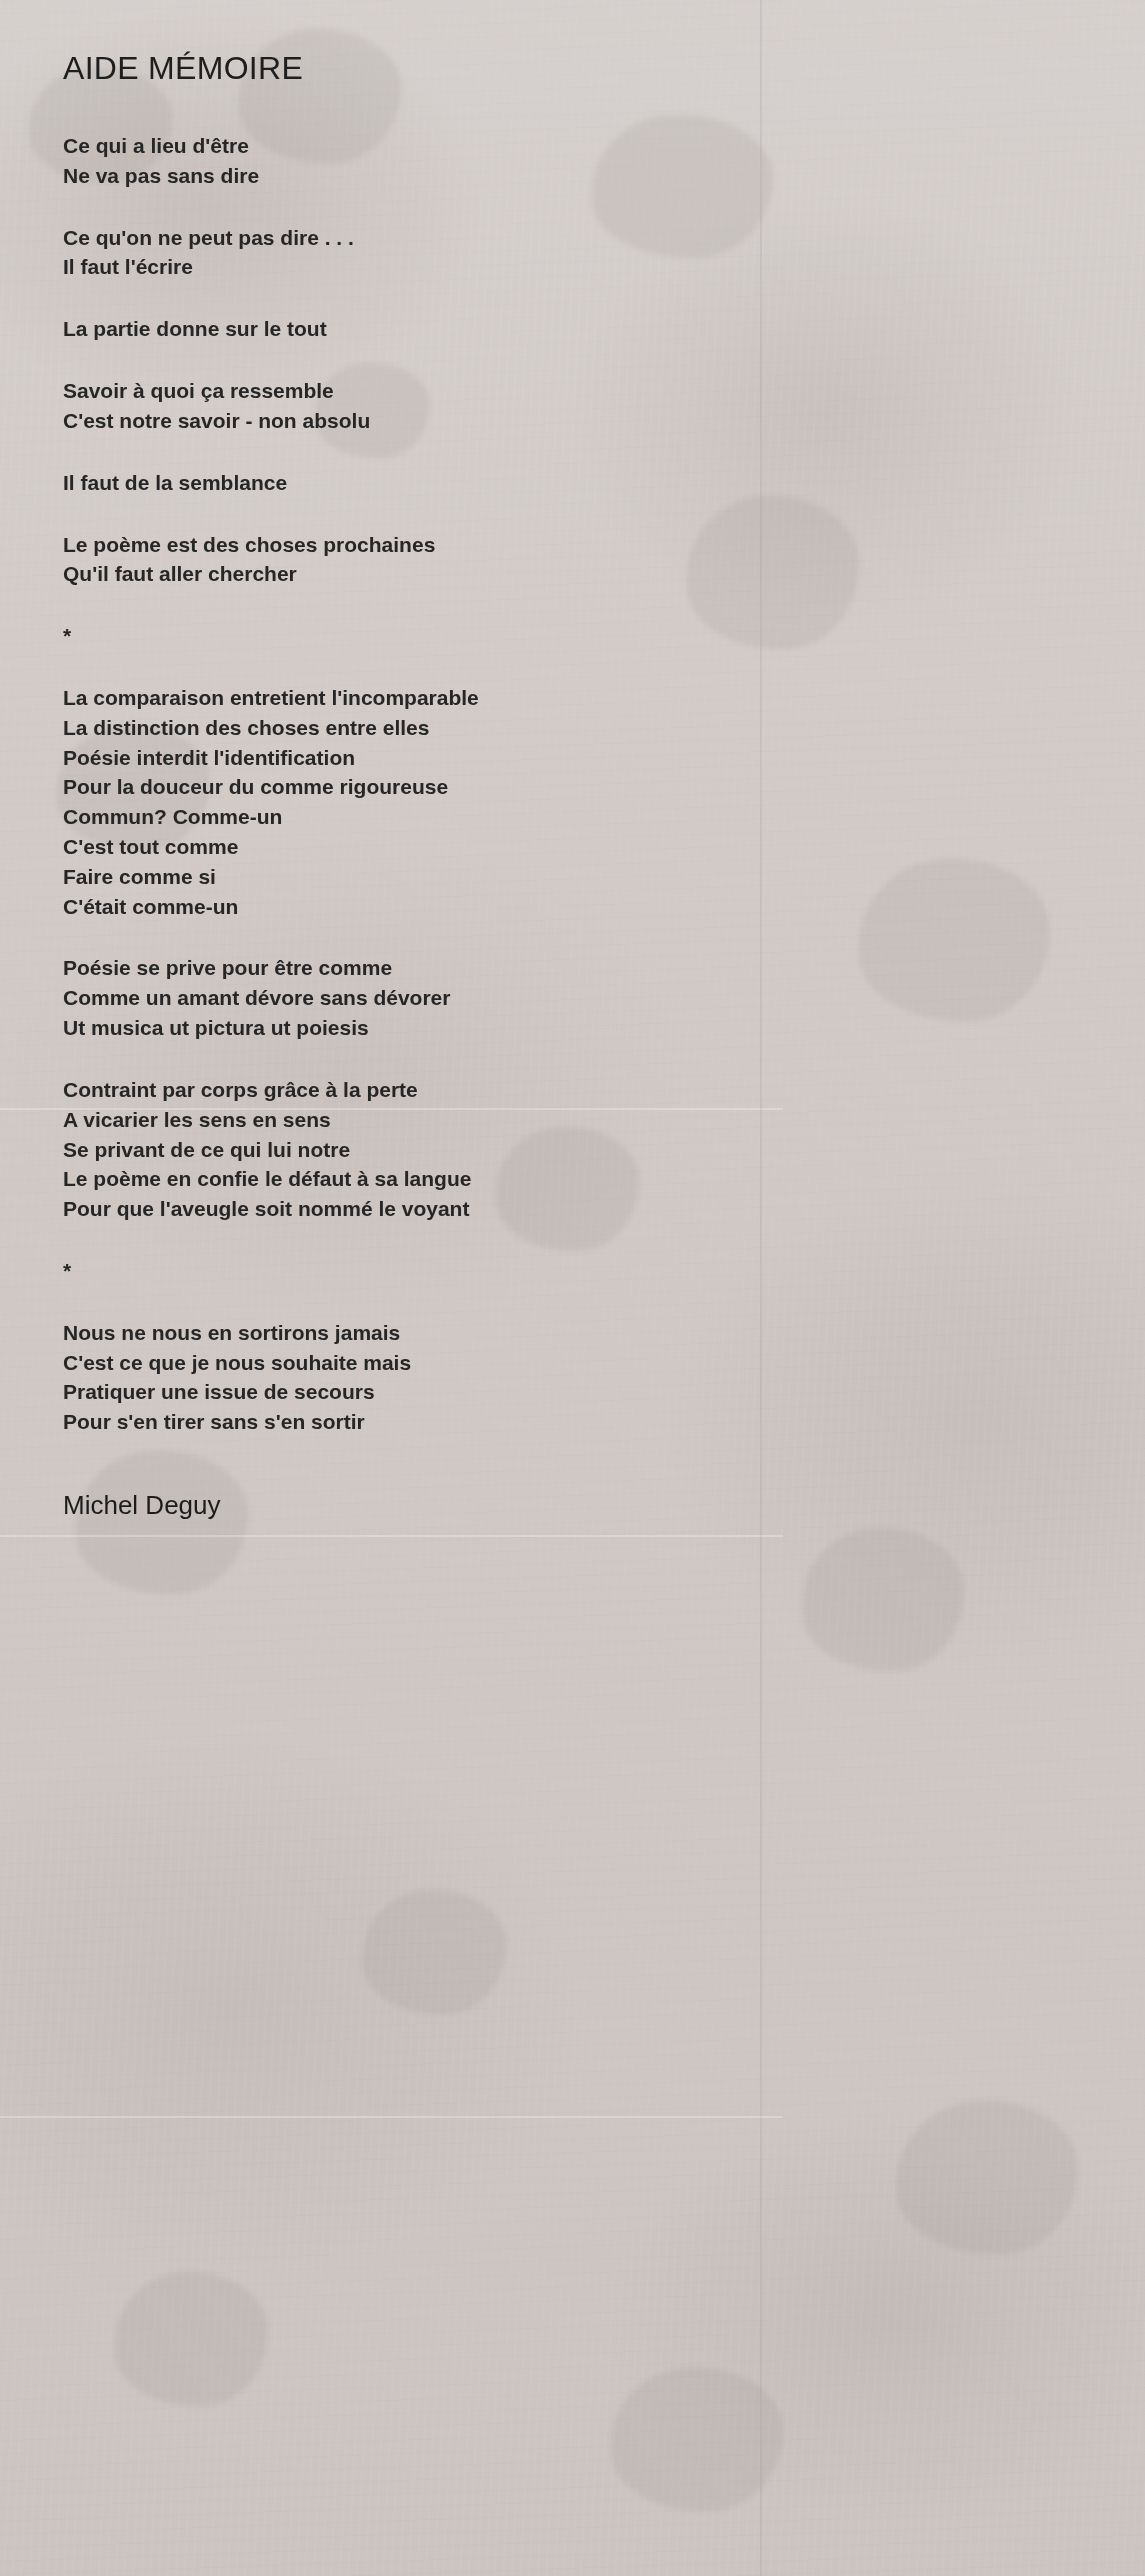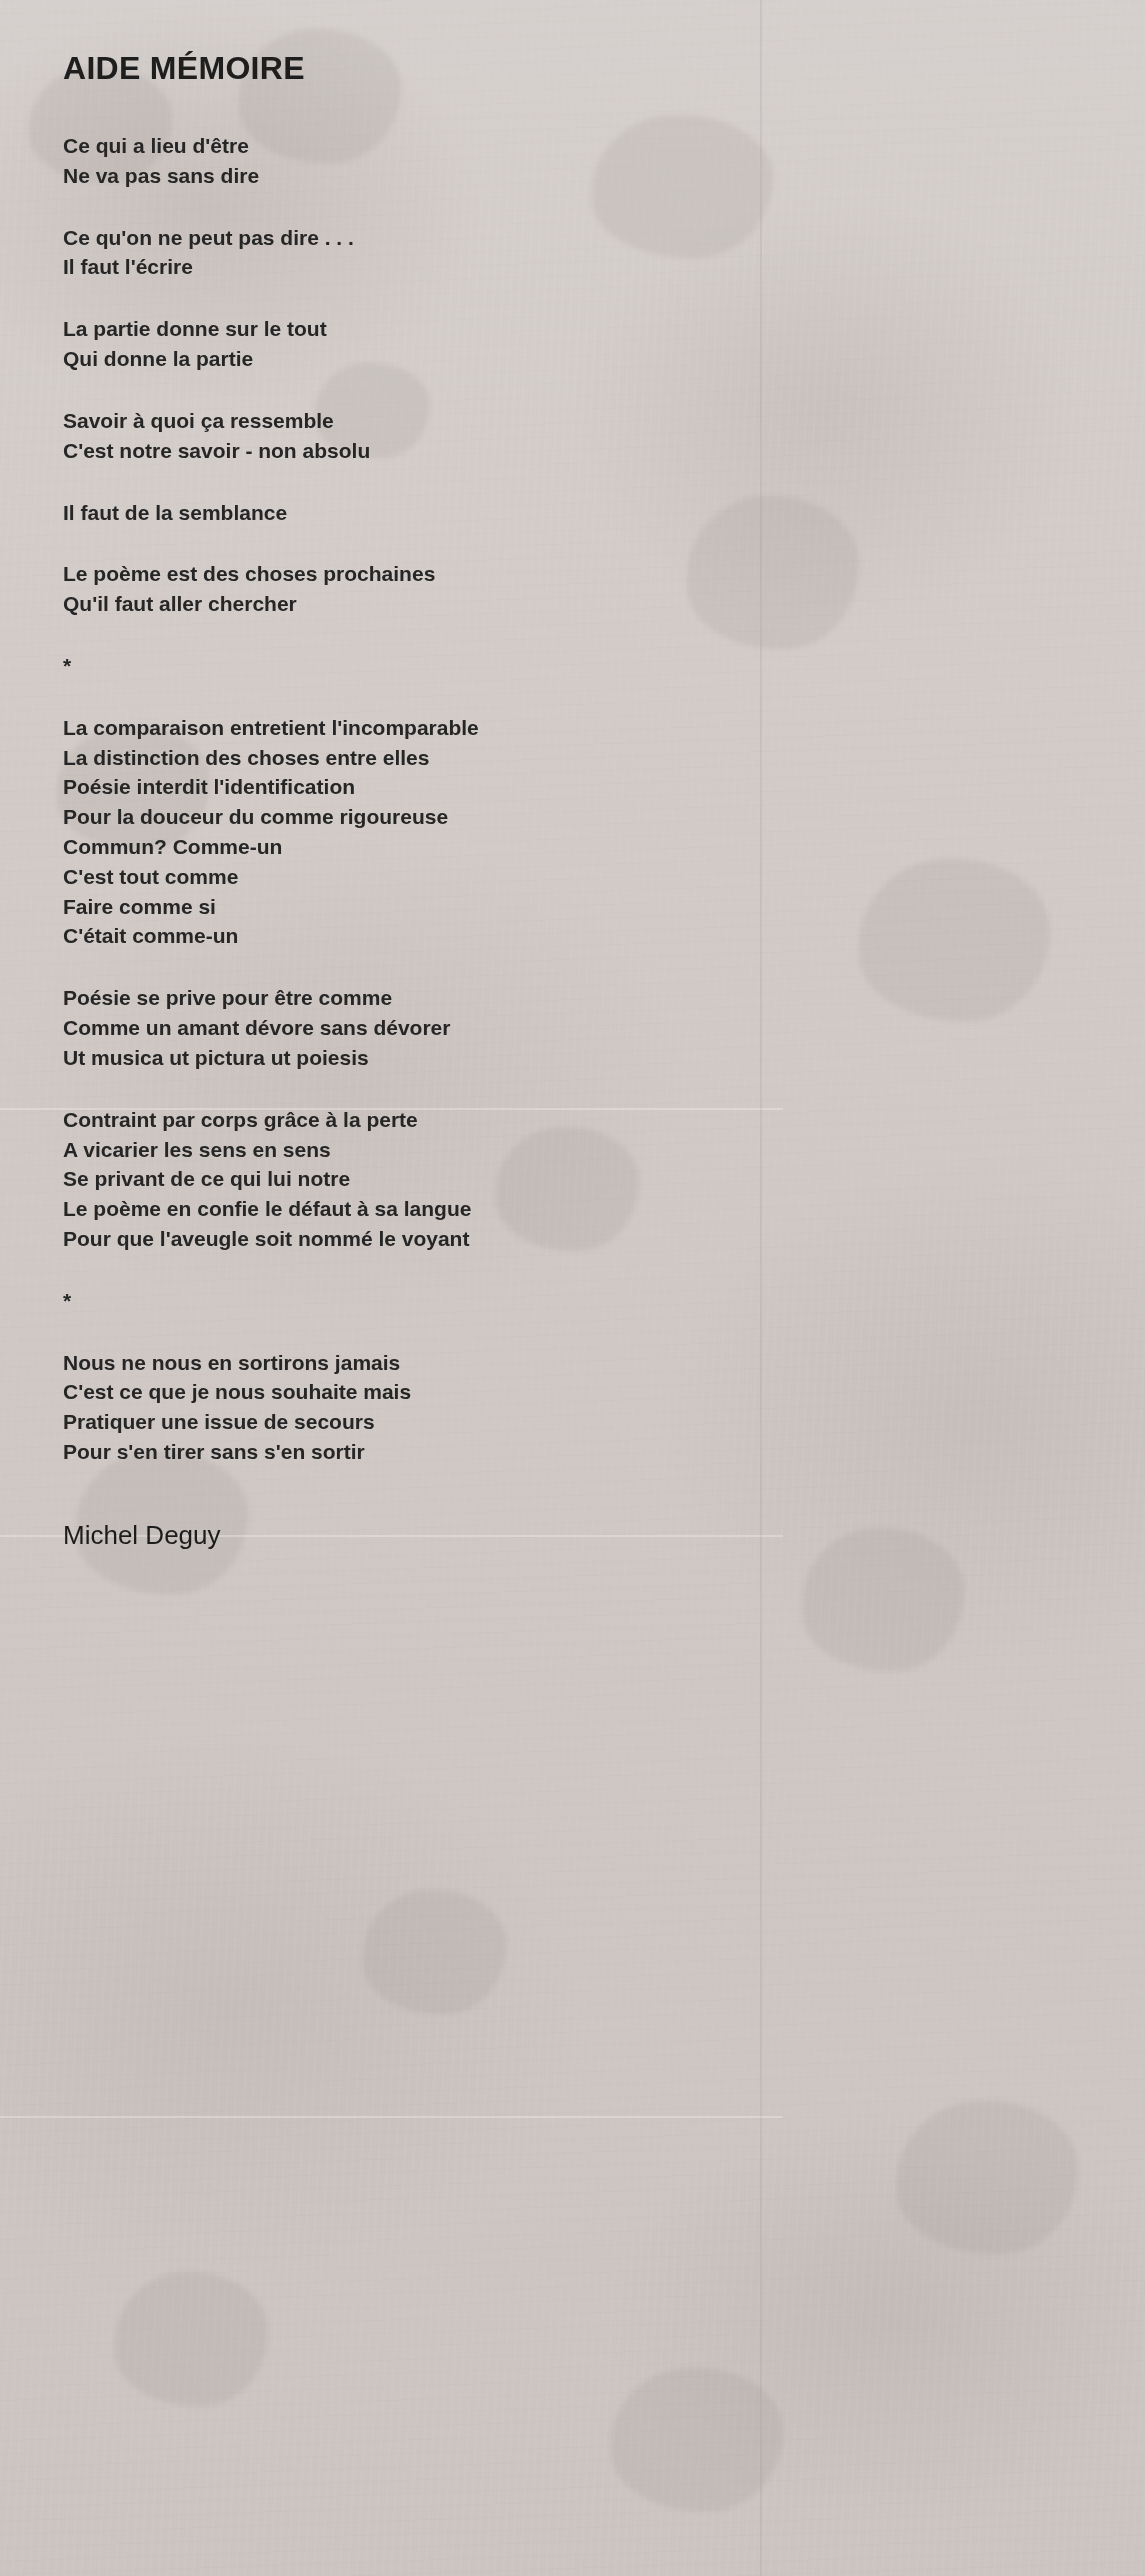--- a/index.html
+++ b/index.html
@@ -65,21 +65,21 @@
   }
 
   #poem-content {
     position: relative;
     padding: 50px 0 0 63px;
     z-index: 2;
   }
 
   #poem-title {
     font-size: 32px;
-    font-weight: bold;
+    font-weight: normal;
     color: #1e1e1e;
     letter-spacing: 0.3px;
     margin: 0 0 44px 0;
   }
 
   .stanza {
     margin-bottom: 32px;
   }
   .line {
     font-size: 21px;
@@ -135,21 +135,20 @@
       <p class="line">Ne va pas sans dire</p>
     </div>
 
     <div class="stanza">
       <p class="line">Ce qu'on ne peut pas dire . . .</p>
       <p class="line">Il faut l'écrire</p>
     </div>
 
     <div class="stanza">
       <p class="line">La partie donne sur le tout</p>
-      <p class="line">Qui donne la partie</p>
     </div>
 
     <div class="stanza">
       <p class="line">Savoir à quoi ça ressemble</p>
       <p class="line">C'est notre savoir - non absolu</p>
     </div>
 
     <div class="stanza">
       <p class="line">Il faut de la semblance</p>
     </div>

